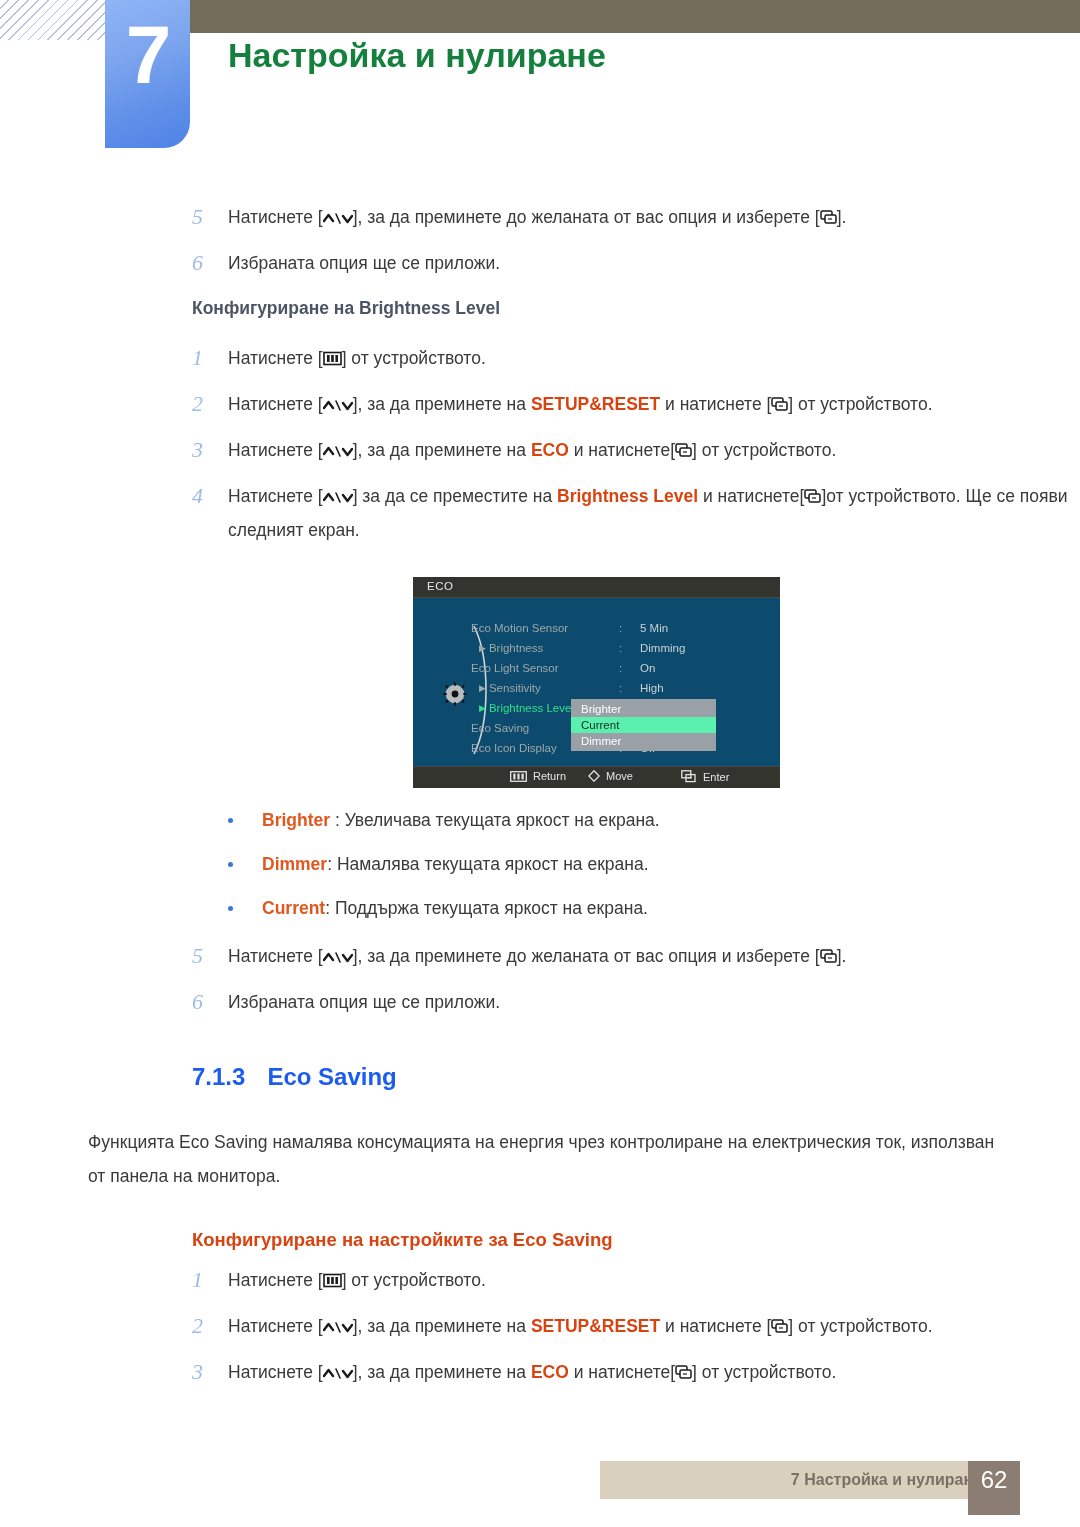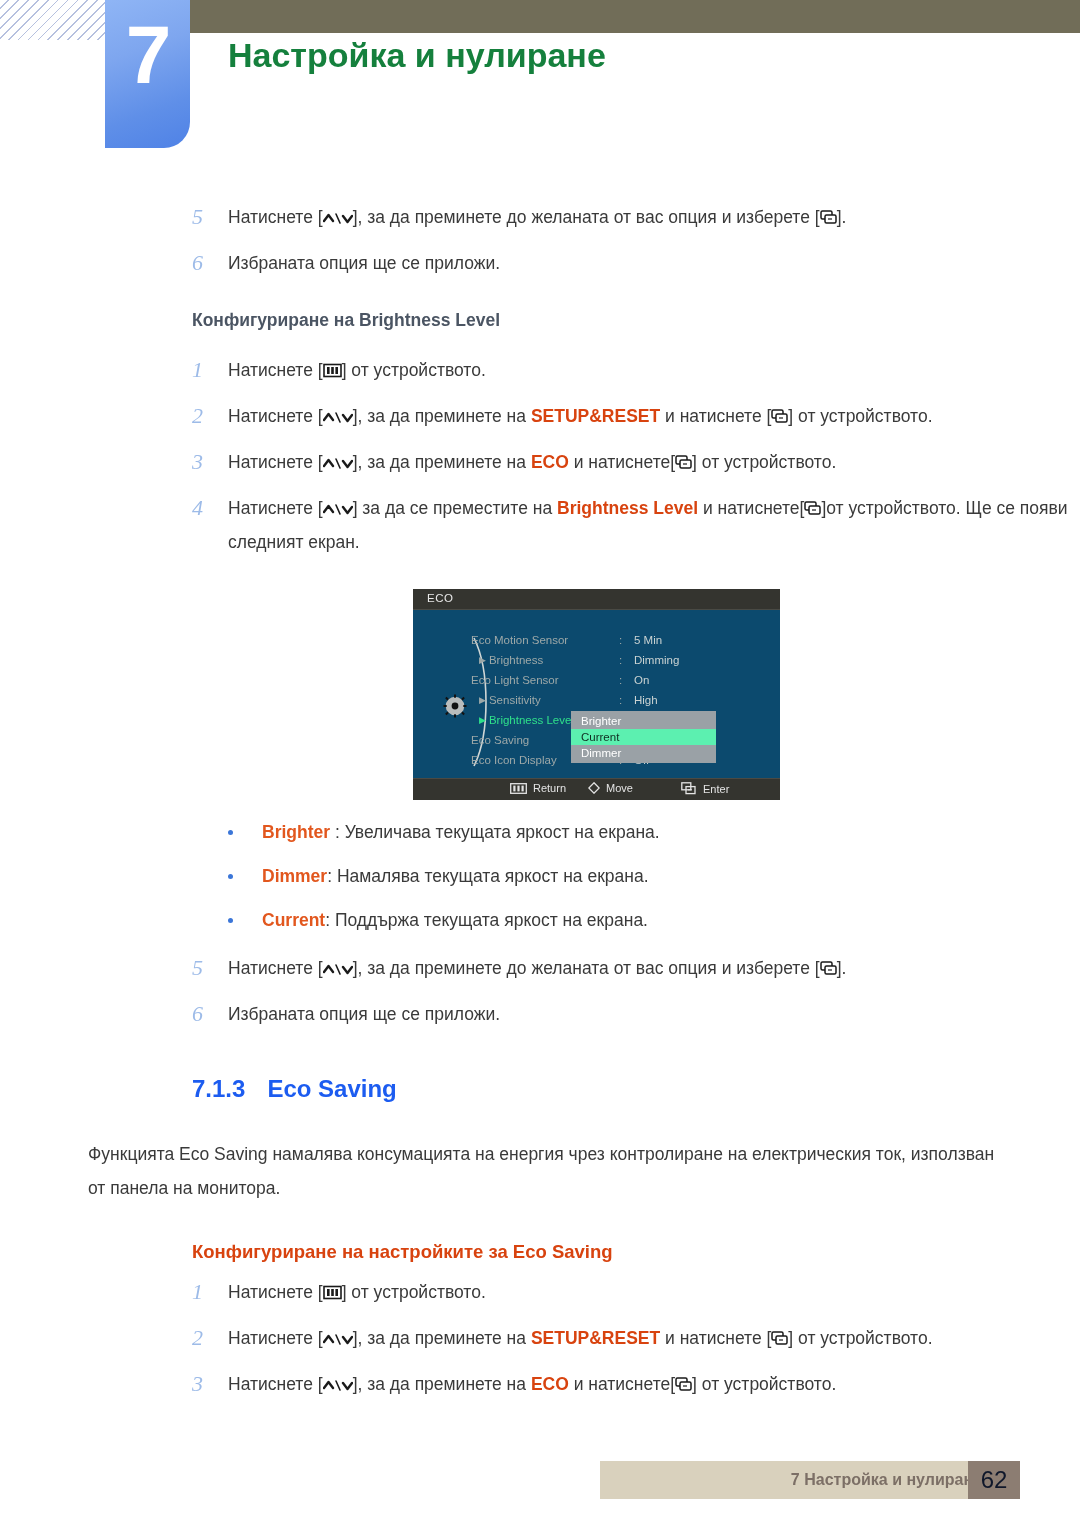--- a/index.html
+++ b/index.html
@@ -116,21 +116,21 @@
     line-height: 0;
   }
   .key svg { display: block; }
 
   
   .sub-head-gray {
     padding-left: 192px;
     font-size: 17.5px;
     font-weight: bold;
     color: #4b5563;
-    margin-top: 30px;
+    margin-top: 18px;
     margin-bottom: 22px;
   }
   .sub-head-orange {
     padding-left: 192px;
     font-size: 18.5px;
     font-weight: bold;
     color: #d8430f;
     margin-top: 36px;
     margin-bottom: 12px;
   }
@@ -255,21 +255,21 @@
     vertical-align: 1px;
   }
   .osd-colon {
     position: absolute;
     left: 148px;
     top: 0;
     color: #9da8a8;
   }
   .osd-value {
     position: absolute;
-    left: 163px;
+    left: 169px;
     top: 0;
     color: #c9d2d2;
     white-space: nowrap;
   }
   .osd-dropdown {
     position: absolute;
     left: 158px;
     top: 101px;
     width: 145px;
     background: #9aa1a6;
@@ -334,23 +334,23 @@
     top: 10px;
     font-size: 16px;
     color: #7c6f66;
     font-weight: bold;
   }
   .footer-page {
     position: absolute;
     left: 968px;
     top: 0;
     width: 52px;
-    height: 38px;
+    height: 54px;
     background: #8c7d72;
-    color: #0f172a;
+    color: #ffffff;
     font-size: 24px;
     text-align: center;
     line-height: 38px;
     font-weight: normal;
   }
 </style>
 </head>
 <body>
 
 <div class="header">

